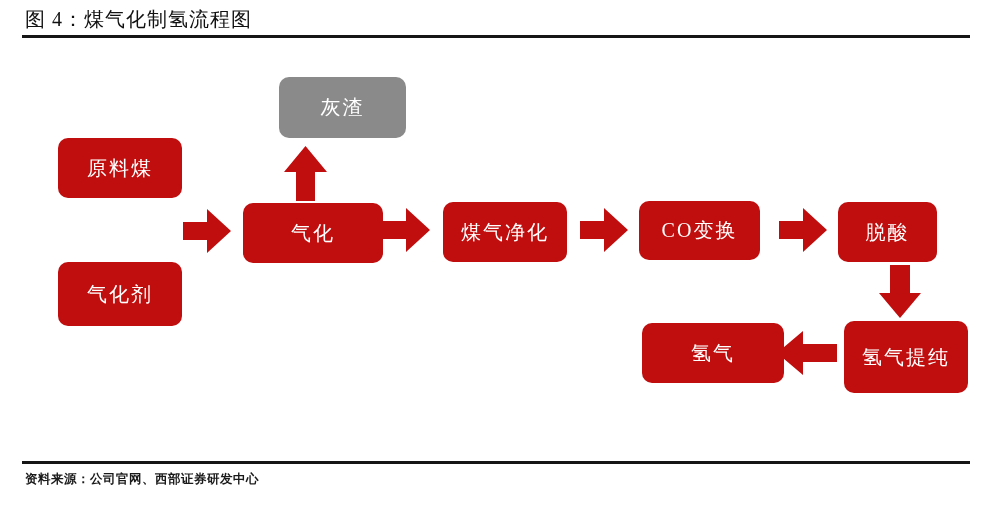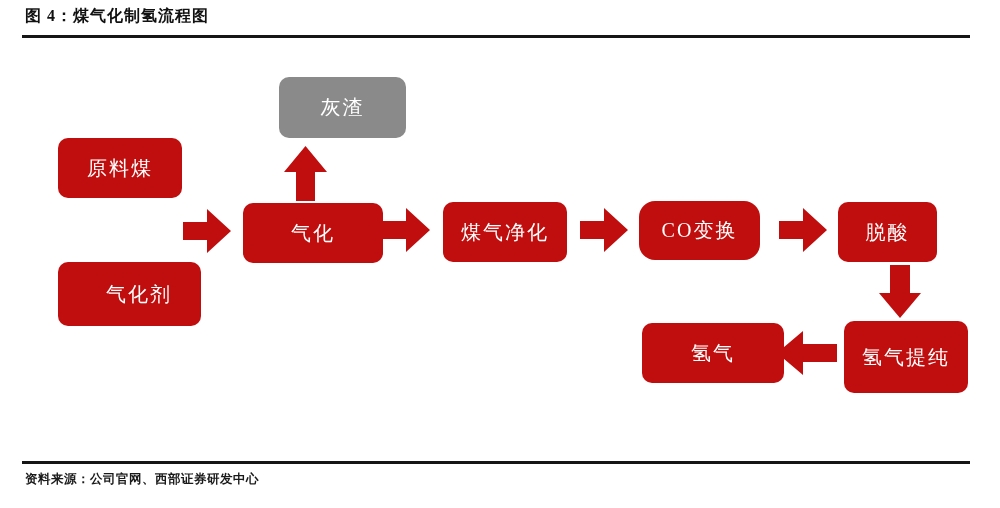--- a/index.html
+++ b/index.html
@@ -12,22 +12,22 @@
     position: relative;
     width: 1000px;
     height: 508px;
     background: #ffffff;
     overflow: hidden;
   }
   .figure-title {
     position: absolute;
     left: 25px;
     top: 6px;
-    font-size: 16px;
-    font-weight: bold;
+    font-size: 20px;
+    font-weight: normal;
     color: #111111;
     letter-spacing: 1px;
     white-space: nowrap;
   }
   .rule {
     position: absolute;
     left: 22px;
     width: 948px;
     height: 3px;
     background: var(--rule-black, #161616);
@@ -69,29 +69,29 @@
 
 <div class="page">
 
   <div class="figure-title">图 4：煤气化制氢流程图</div>
   <div class="rule rule-top"></div>
 
   <div>
 
     <div class="node node-red" style="left:58px; top:138px; width:124px; height:60px;">原料煤</div>
 
-    <div class="node node-red" style="left:58px; top:262px; width:124px; height:64px;padding-left:19px;">气化剂</div>
+    <div class="node node-red" style="left:58px; top:262px; width:124px; height:64px;">气化剂</div>
 
     <div class="node node-gray" style="left:243px; top:77px; width:127px; height:61px;">灰渣</div>
 
     <div class="node node-red" style="left:243px; top:203px; width:140px; height:60px;">气化</div>
 
     <div class="node node-red" style="left:443px; top:202px; width:124px; height:60px;">煤气净化</div>
 
-    <div class="node node-red" style="left:639px; top:201px; width:121px; height:59px;border-radius:16px;">CO变换</div>
+    <div class="node node-red" style="left:639px; top:201px; width:121px; height:59px;">CO变换</div>
 
     <div class="node node-red" style="left:838px; top:202px; width:99px; height:60px;">脱酸</div>
 
     <div class="node node-red" style="left:844px; top:321px; width:124px; height:72px;">氢气提纯</div>
 
     <div class="node node-red" style="left:642px; top:323px; width:142px; height:60px;">氢气</div>
 
     <div class="arrow" style="left:183px; top:209px;">
       <svg width="48" height="44" viewBox="0 0 48 44">
         <polygon fill="currentColor" points="0,13 24,13 24,0 48,22 24,44 24,31 0,31"></polygon>

